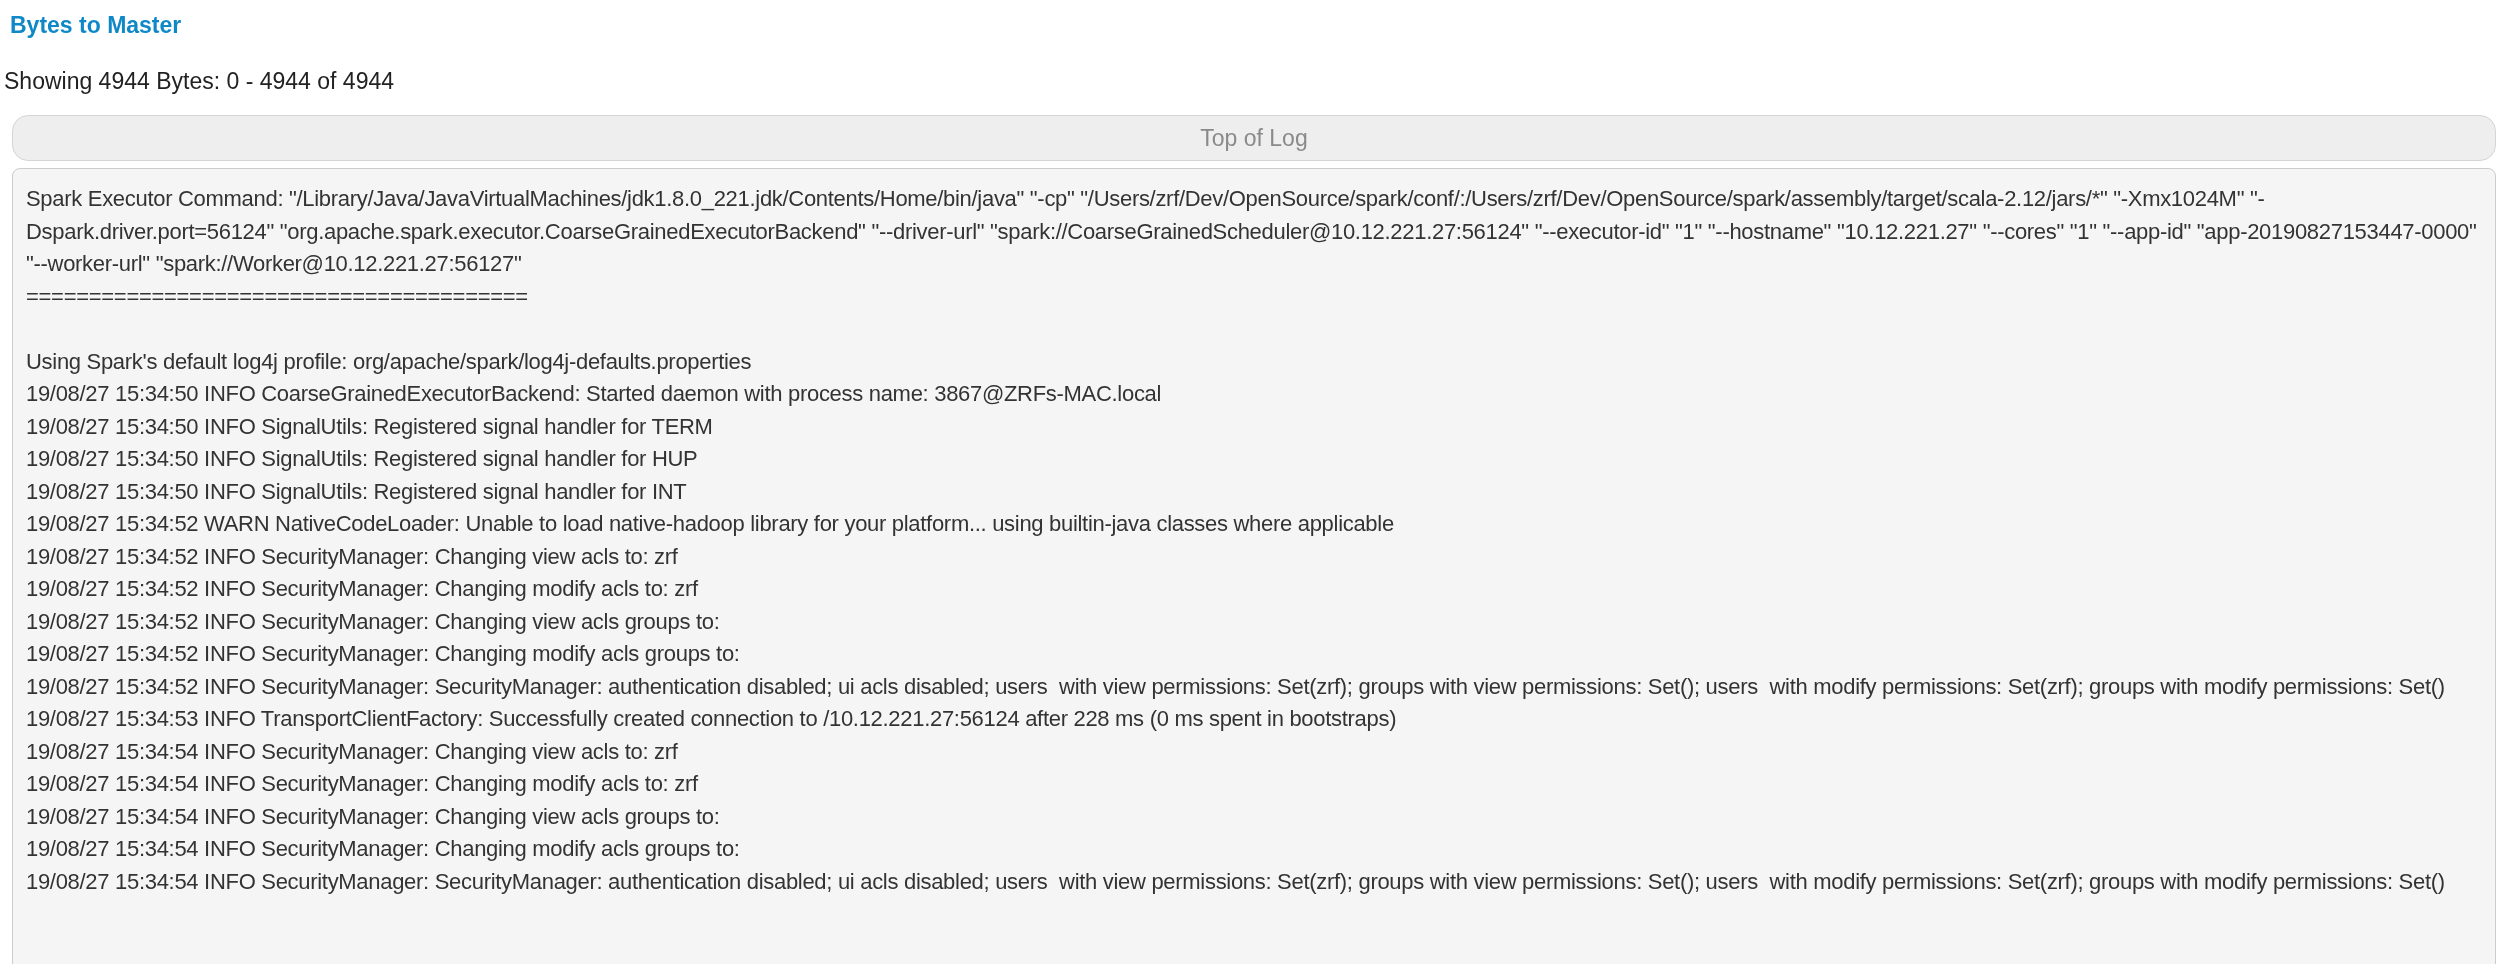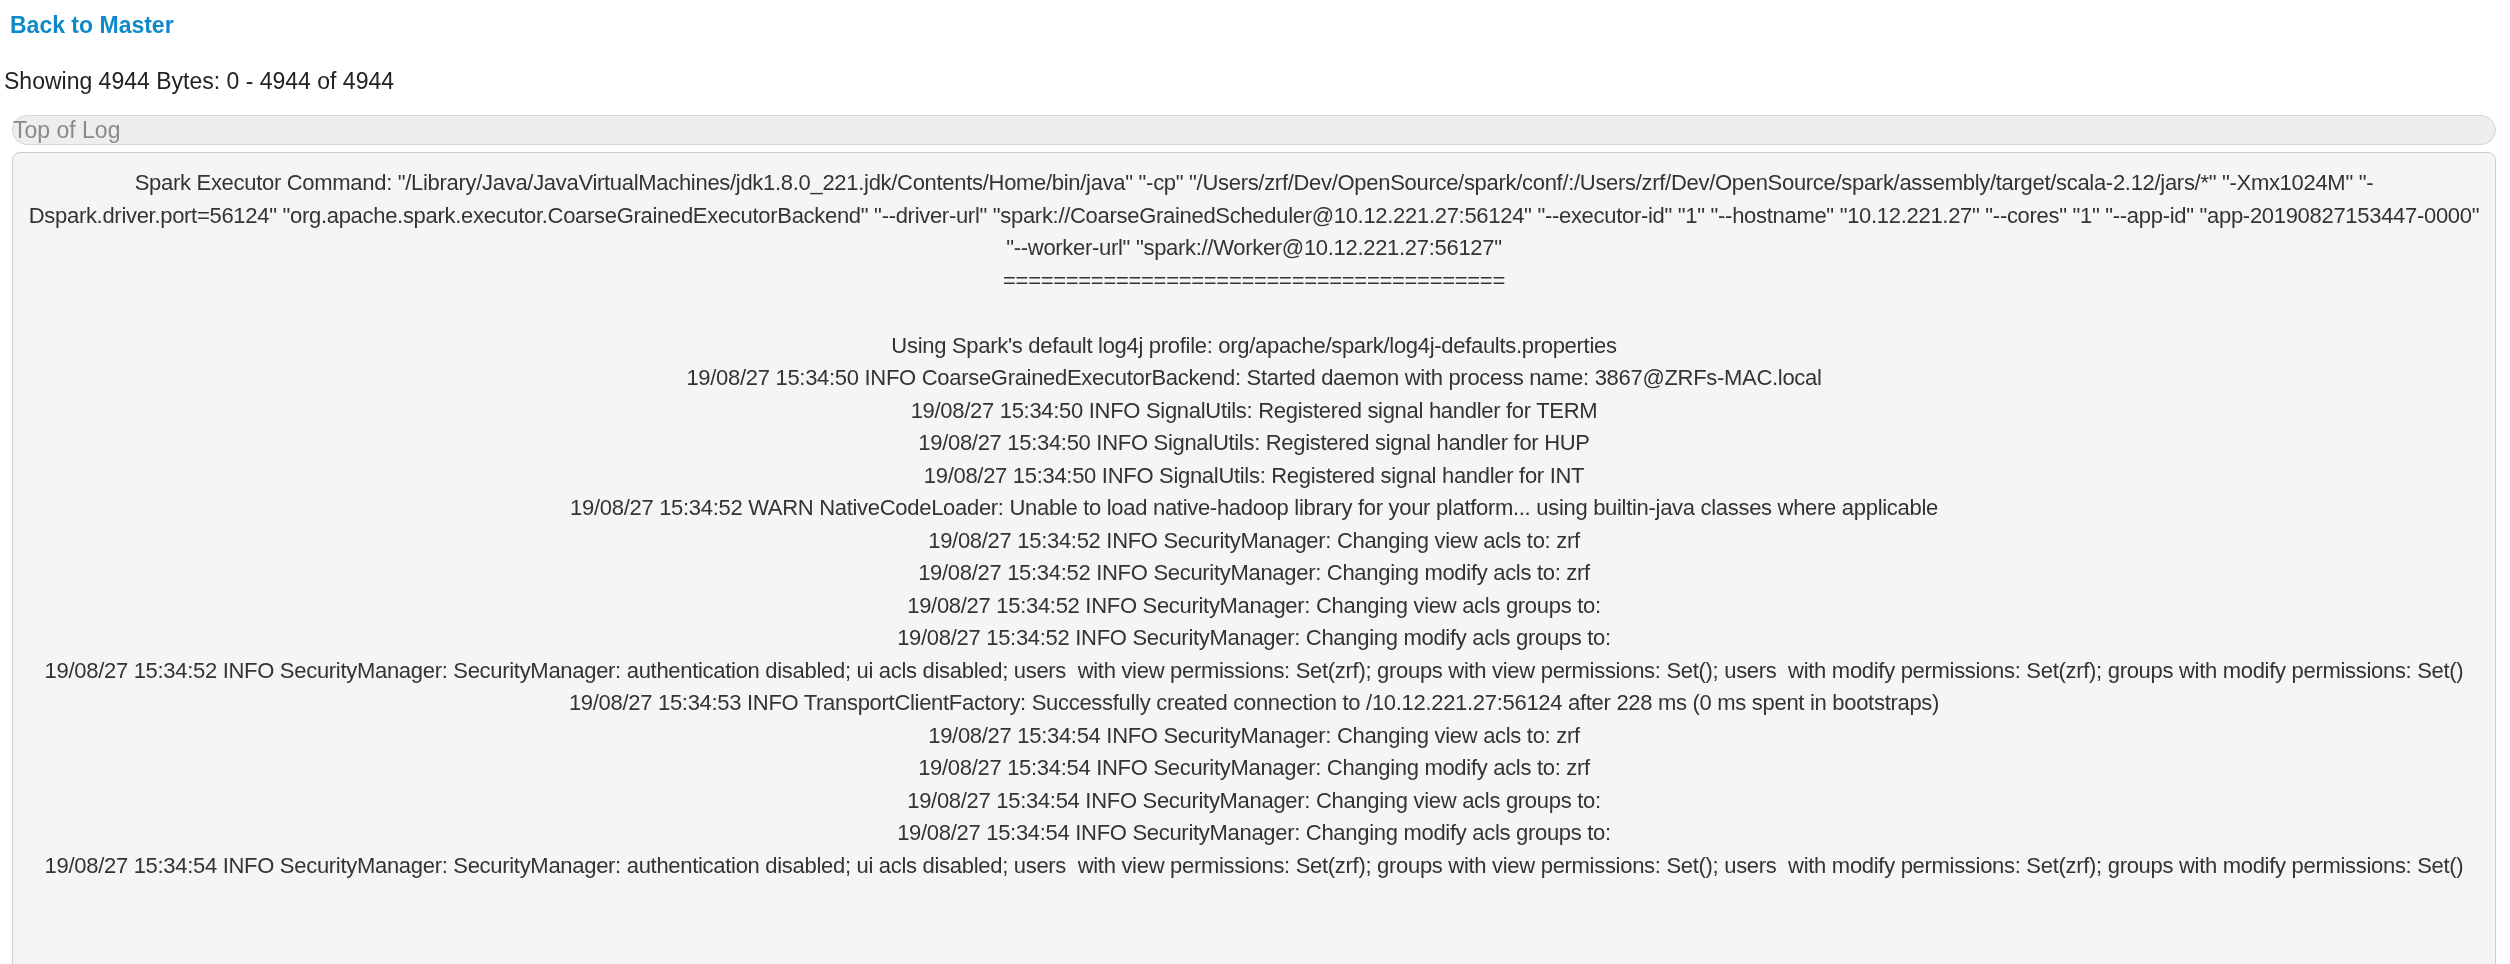--- a/index.html
+++ b/index.html
@@ -34,26 +34,27 @@
   }
   .byte-range {
     margin: 28px 0 0 4px;
     font-size: 23px;
     line-height: 28px;
     font-weight: 400;
     color: var(--body-text);
   }
   .log-header {
     margin: 20px 14px 0 12px;
-    height: 30px;
+    height: 46px;
     background: var(--header-bg);
     border: 1px solid var(--header-border);
     border-radius: 16px;
     display: flex;
     align-items: center;
+    justify-content: center;
   }
   .log-header-title {
     font-size: 23px;
     color: var(--header-text);
   }
   .log-box {
     margin: 7px 14px 0 12px;
     height: 1100px; 
     background: var(--log-bg);
     border: 1px solid var(--log-border);
@@ -62,29 +63,28 @@
   .log-box pre {
     margin: 0;
     padding: 14px 13px;
     font-family: "Liberation Sans", "DejaVu Sans", sans-serif;
     font-size: 22px;
     line-height: 32.5px;
     letter-spacing: -0.3px;
     color: var(--log-text);
     white-space: pre-wrap;
     word-wrap: normal;
-    text-align: center;
   }
 </style>
 </head>
 <body>
 
 
 
-<a class="back-link" href="#">Back to Master</a>
+<a class="back-link" href="#">Bytes to Master</a>
 
 <div class="byte-range">Showing 4944 Bytes: 0 - 4944 of 4944</div>
 
 <div class="log-header">
   <span class="log-header-title">Top of Log</span>
 </div>
 
 <div class="log-box">
   <pre>Spark Executor Command: "/Library/Java/JavaVirtualMachines/jdk1.8.0_221.jdk/Contents/Home/bin/java" "-cp" "/Users/zrf/Dev/OpenSource/spark/conf/:/Users/zrf/Dev/OpenSource/spark/assembly/target/scala-2.12/jars/*" "-Xmx1024M" "-Dspark.driver.port=56124" "org.apache.spark.executor.CoarseGrainedExecutorBackend" "--driver-url" "spark://CoarseGrainedScheduler@10.12.221.27:56124" "--executor-id" "1" "--hostname" "10.12.221.27" "--cores" "1" "--app-id" "app-20190827153447-0000" "--worker-url" "spark://Worker@10.12.221.27:56127"
 ========================================

